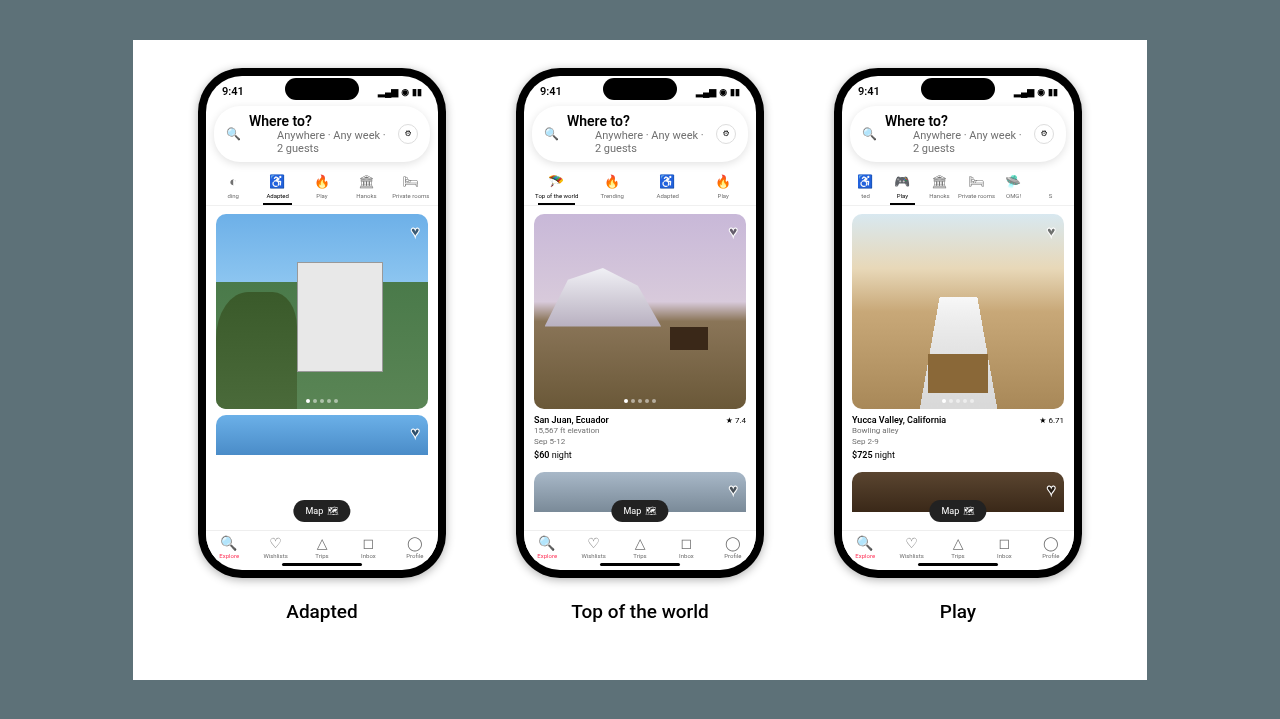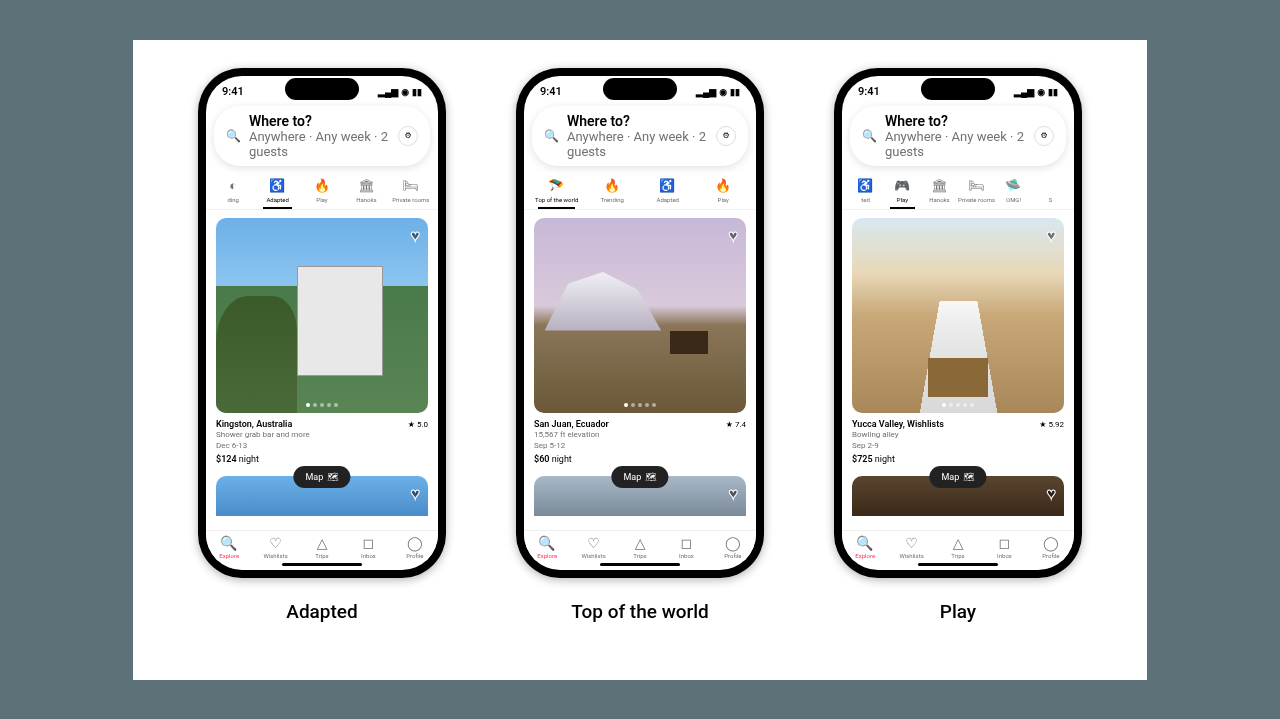--- a/index.html
+++ b/index.html
@@ -9,21 +9,21 @@
 .phone-col { display: flex; flex-direction: column; align-items: center; flex: 1; }
 .phone { width: 248px; height: 510px; background: #000; border-radius: 44px; padding: 8px; position: relative; box-shadow: 0 2px 10px rgba(0,0,0,0.3); }
 .screen { background: #fff; width: 100%; height: 100%; border-radius: 36px; overflow: hidden; position: relative; display: flex; flex-direction: column; }
 .notch { position: absolute; top: 10px; left: 50%; transform: translateX(-50%); width: 74px; height: 22px; background: #000; border-radius: 14px; z-index: 10; }
 .statusbar { display: flex; justify-content: space-between; align-items: center; padding: 8px 16px 2px; font-size: 11px; font-weight: 600; height: 26px; }
 .status-icons { display: flex; gap: 3px; align-items: center; font-size: 9px; }
 .searchbar { margin: 4px 8px 8px; background: #fff; border-radius: 26px; box-shadow: 0 2px 8px rgba(0,0,0,0.12); padding: 7px 12px; display: flex; align-items: center; gap: 8px; }
 .search-icon { font-size: 12px; }
 .search-text { flex: 1; }
 .search-title { font-size: 14px; font-weight: 600; }
-.search-sub { font-size: 13px; color: #717171; }
+.search-sub { font-size: 11px; color: #717171; margin-left: 28px; }
 .filter-icon { width: 20px; height: 20px; border: 1px solid #ddd; border-radius: 50%; display: flex; align-items: center; justify-content: center; font-size: 8px; }
 .categories { display: flex; padding: 0 6px; gap: 2px; overflow: hidden; border-bottom: 1px solid #f0f0f0; }
 .cat { flex: 1; display: flex; flex-direction: column; align-items: center; padding: 4px 2px 6px; font-size: 6px; color: #717171; position: relative; min-width: 0; white-space: nowrap; }
 .cat.active { color: #000; }
 .cat.active::after { content: ''; position: absolute; bottom: 0; left: 15%; right: 15%; height: 2px; background: #000; }
 .cat-icon { font-size: 13px; margin-bottom: 2px; height: 16px; display: flex; align-items: center; }
 .content { flex: 1; overflow: hidden; padding: 8px 10px 0; position: relative; }
 .listing-card { position: relative; }
 .listing-img { width: 100%; height: 195px; border-radius: 10px; background: #ccc; position: relative; overflow: hidden; }
 .heart { position: absolute; top: 8px; right: 8px; font-size: 16px; color: rgba(0,0,0,0.5); -webkit-text-stroke: 1px #fff; z-index: 2; }
@@ -32,21 +32,21 @@
 .dot.active { background: #fff; }
 .listing-info { padding: 6px 0; }
 .listing-row { display: flex; justify-content: space-between; align-items: baseline; }
 .listing-title { font-size: 9px; font-weight: 600; }
 .listing-rating { font-size: 8px; }
 .listing-sub { font-size: 8px; color: #717171; line-height: 1.4; }
 .listing-price { font-size: 9px; margin-top: 3px; }
 .listing-price b { font-weight: 600; }
 .next-card { margin-top: 6px; }
 .next-img { width: 100%; height: 40px; border-radius: 10px 10px 0 0; background: #8db5e0; position: relative; }
-.map-btn { position: absolute; bottom: 82px; left: 50%; transform: translateX(-50%); background: #222; color: #fff; padding: 6px 12px; border-radius: 18px; font-size: 9px; display: flex; align-items: center; gap: 4px; z-index: 3; }
+.map-btn { position: absolute; bottom: 48px; left: 50%; transform: translateX(-50%); background: #222; color: #fff; padding: 6px 12px; border-radius: 18px; font-size: 9px; display: flex; align-items: center; gap: 4px; z-index: 3; }
 .tabbar { display: flex; border-top: 1px solid #eee; padding: 4px 0 2px; background: #fff; }
 .tab { flex: 1; display: flex; flex-direction: column; align-items: center; font-size: 6px; color: #717171; gap: 1px; }
 .tab.active { color: #ff385c; }
 .tab-icon { font-size: 14px; height: 16px; display: flex; align-items: center; }
 .home-indicator { width: 80px; height: 3px; background: #000; border-radius: 2px; margin: 2px auto 4px; }
 .caption { font-size: 19px; font-weight: 500; text-align: center; margin-top: 22px; }
 
 .scene-1 { background: linear-gradient(to bottom, #6db0e8 0%, #8cc5f0 35%, #4a7a4a 35%, #5a8555 100%); position: relative; }
 .scene-1::before { content:''; position:absolute; left:38%; top:25%; width:40%; height:55%; background:#e8e8e8; border:1px solid #999; }
 .scene-1::after { content:''; position:absolute; left:0; top:40%; width:38%; height:60%; background: linear-gradient(#3a5a2a,#4a6a3a); border-radius: 40% 30% 0 0; }
@@ -113,29 +113,20 @@
                 <div class="listing-img scene-1">
                   <span class="heart">♥</span>
                   <div class="dots">
                     <span class="dot active"></span>
                     <span class="dot"></span>
                     <span class="dot"></span>
                     <span class="dot"></span>
                     <span class="dot"></span>
                   </div>
                 </div>
-                <div class="listing-info">
-                  <div class="listing-row">
-                    <span class="listing-title">Kingston, Australia</span>
-                    <span class="listing-rating">★ 5.0</span>
-                  </div>
-                  <div class="listing-sub">Shower grab bar and more</div>
-                  <div class="listing-sub">Dec 6-13</div>
-                  <div class="listing-price"><b>$124</b> <span>night</span></div>
-                </div>
               </div>
               <div class="listing-card next-card">
                 <div class="next-img next-1">
                   <span class="heart">♥</span>
                 </div>
               </div>
             </div>
             <div class="map-btn">
               <span>Map</span> 
               <span>🗺</span>
@@ -317,22 +308,22 @@
                   <div class="dots">
                     <span class="dot active"></span>
                     <span class="dot"></span>
                     <span class="dot"></span>
                     <span class="dot"></span>
                     <span class="dot"></span>
                   </div>
                 </div>
                 <div class="listing-info">
                   <div class="listing-row">
-                    <span class="listing-title">Yucca Valley, Wishlists</span>
-                    <span class="listing-rating">★ 5.92</span>
+                    <span class="listing-title">Yucca Valley, California</span>
+                    <span class="listing-rating">★ 6.71</span>
                   </div>
                   <div class="listing-sub">Bowling alley</div>
                   <div class="listing-sub">Sep 2-9</div>
                   <div class="listing-price"><b>$725</b> <span>night</span></div>
                 </div>
               </div>
               <div class="listing-card next-card">
                 <div class="next-img next-3">
                   <span class="heart">♥</span>
                 </div>

